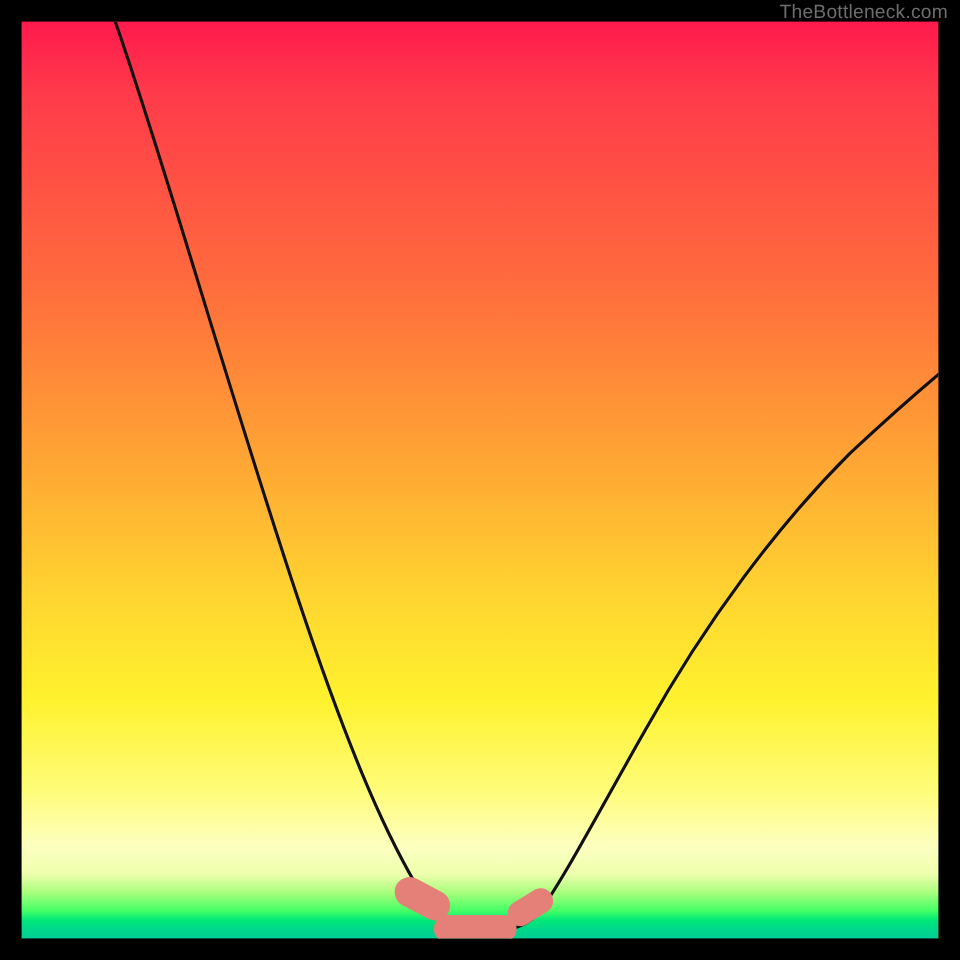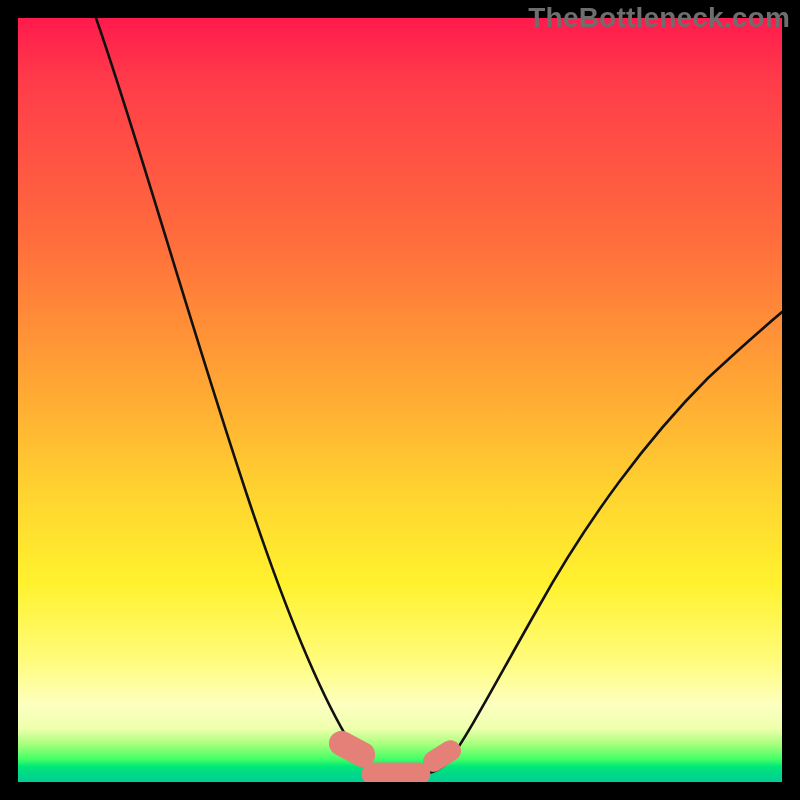--- a/index.html
+++ b/index.html
@@ -45,23 +45,23 @@
   .plot-area svg {
     position: absolute;
     left: 0;
     top: 0;
   }
   .attribution {
     position: absolute;
     top: 2px;
     right: 10px;
     color: #6e6e6e;
-    font-size: 28px;
+    font-size: 16px;
     letter-spacing: 0.2px;
-    font-weight: 700;
+    font-weight: 400;
   }
 </style>
 </head>
 <body>
 
 <div class="frame">
   <div class="plot-area">
 
     <svg viewBox="0 0 764 764" width="764" height="764">
 

